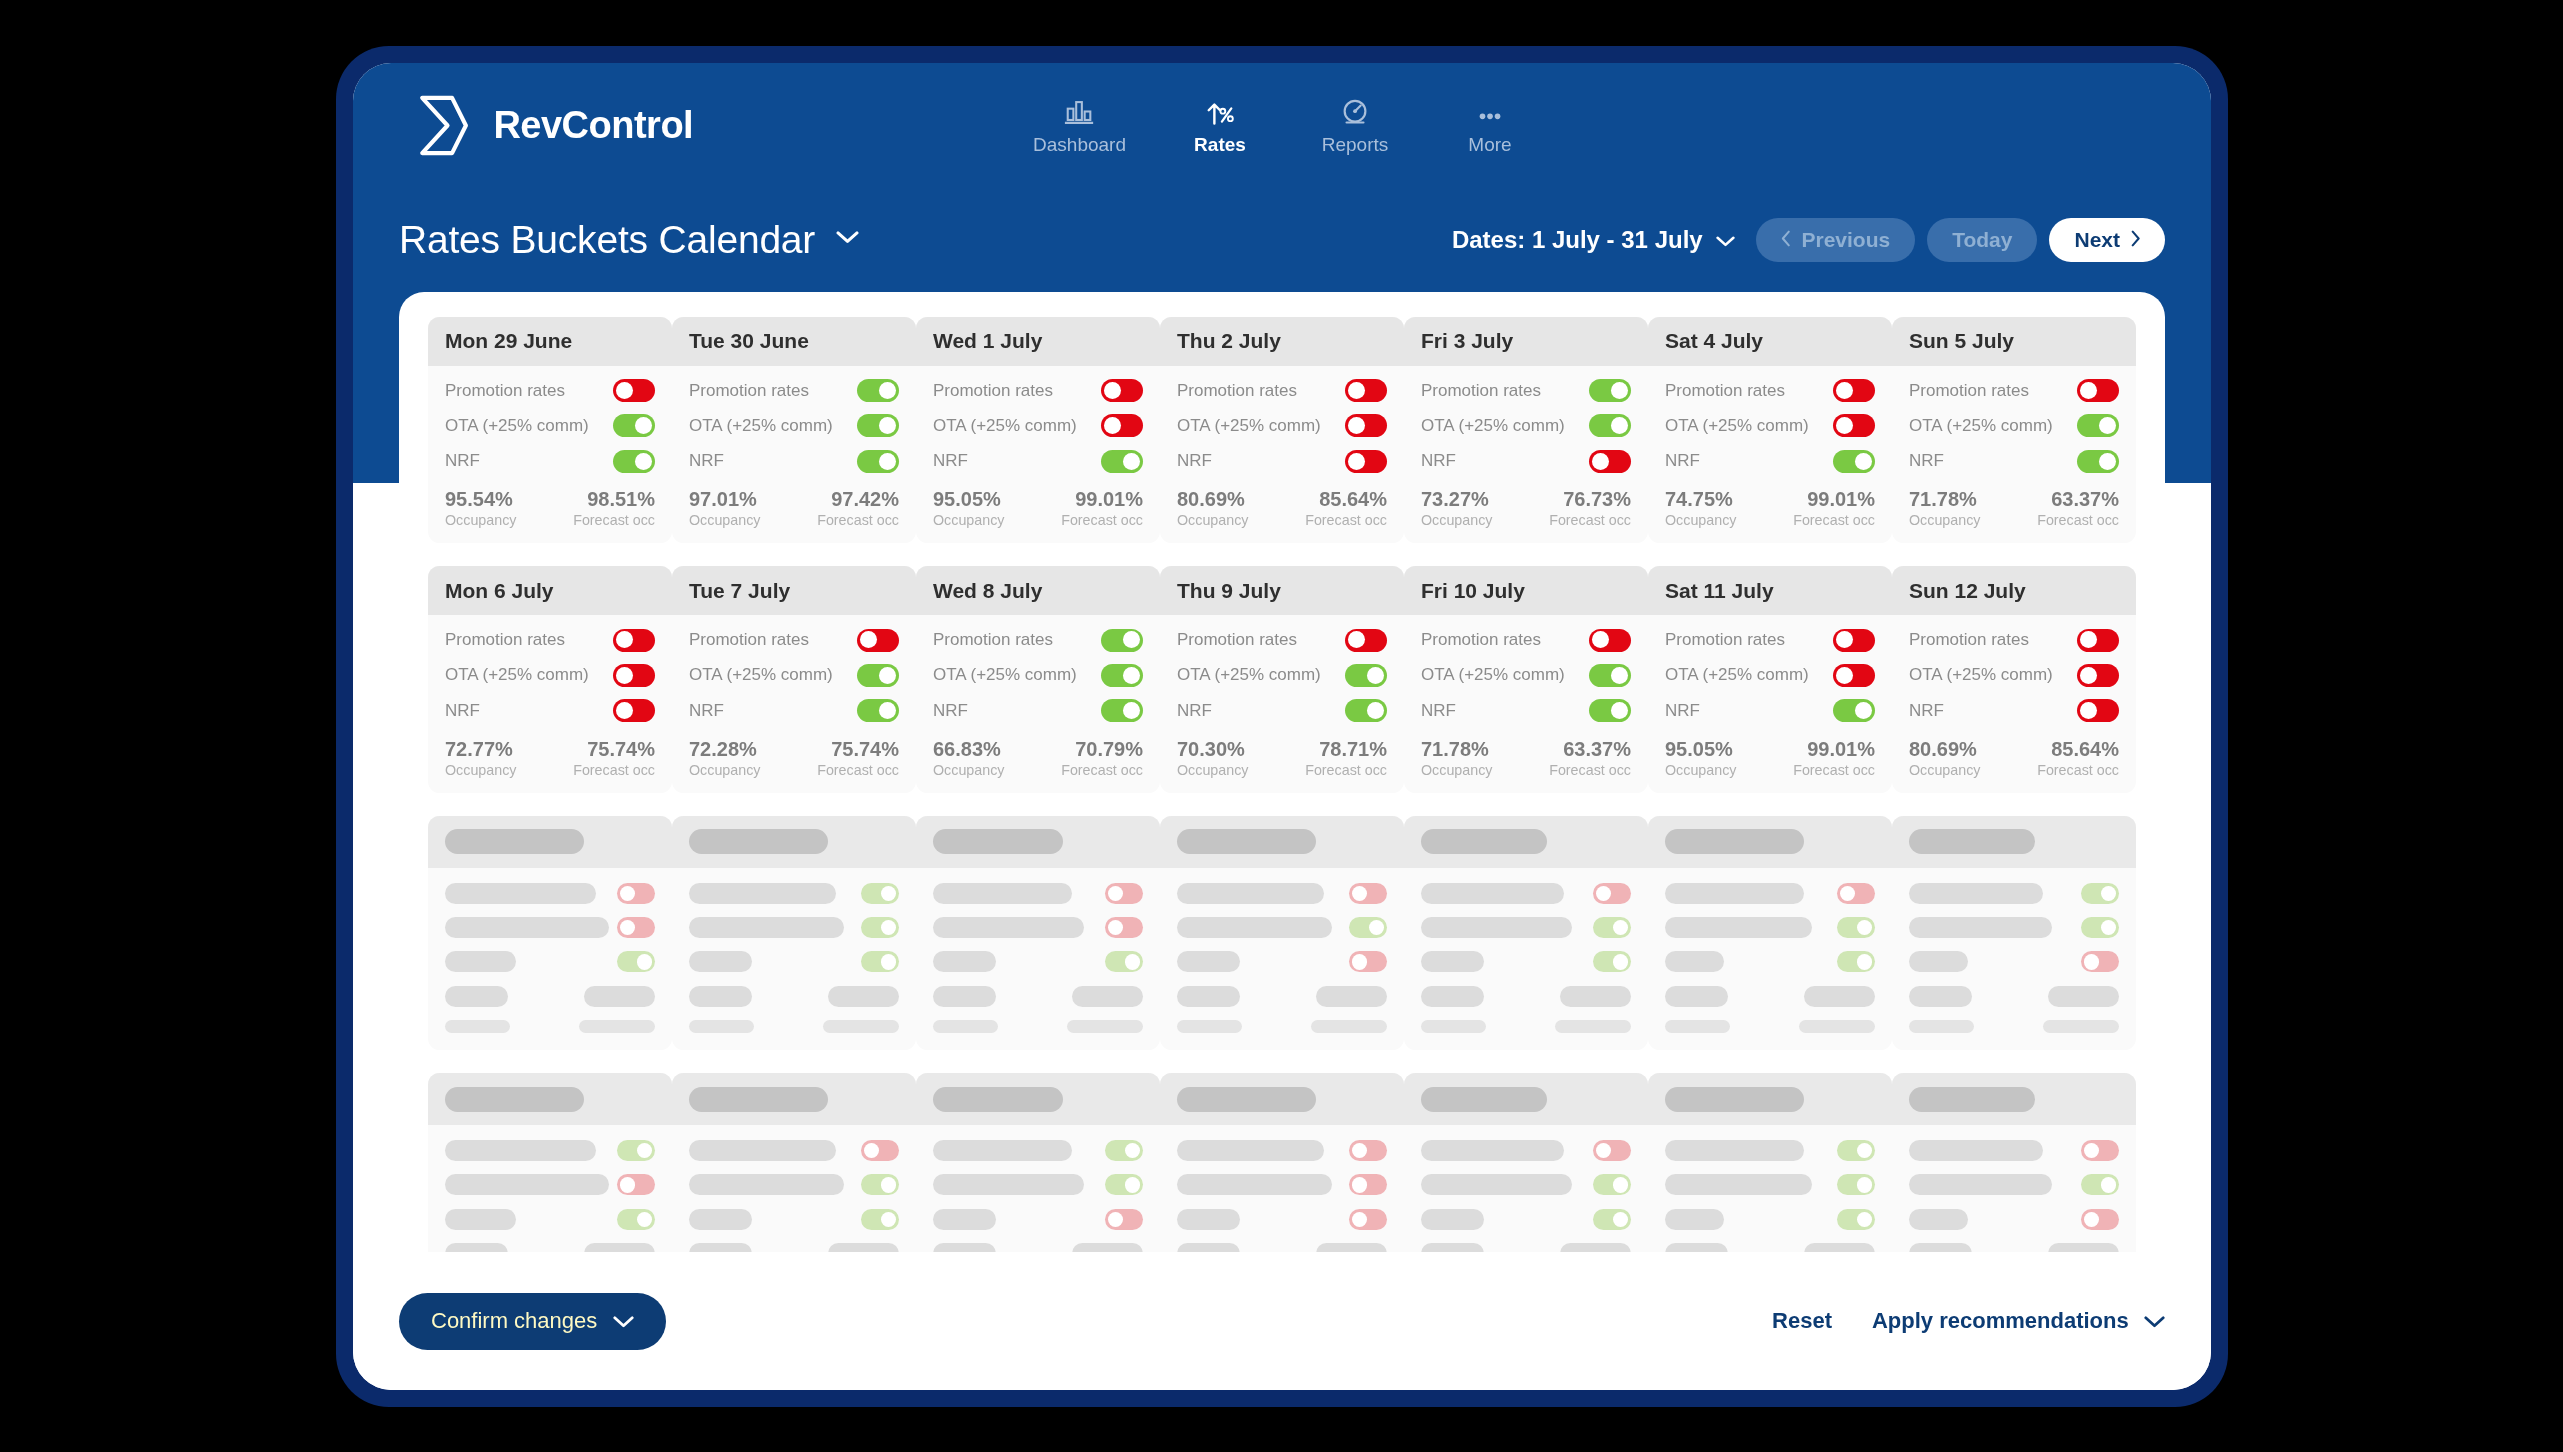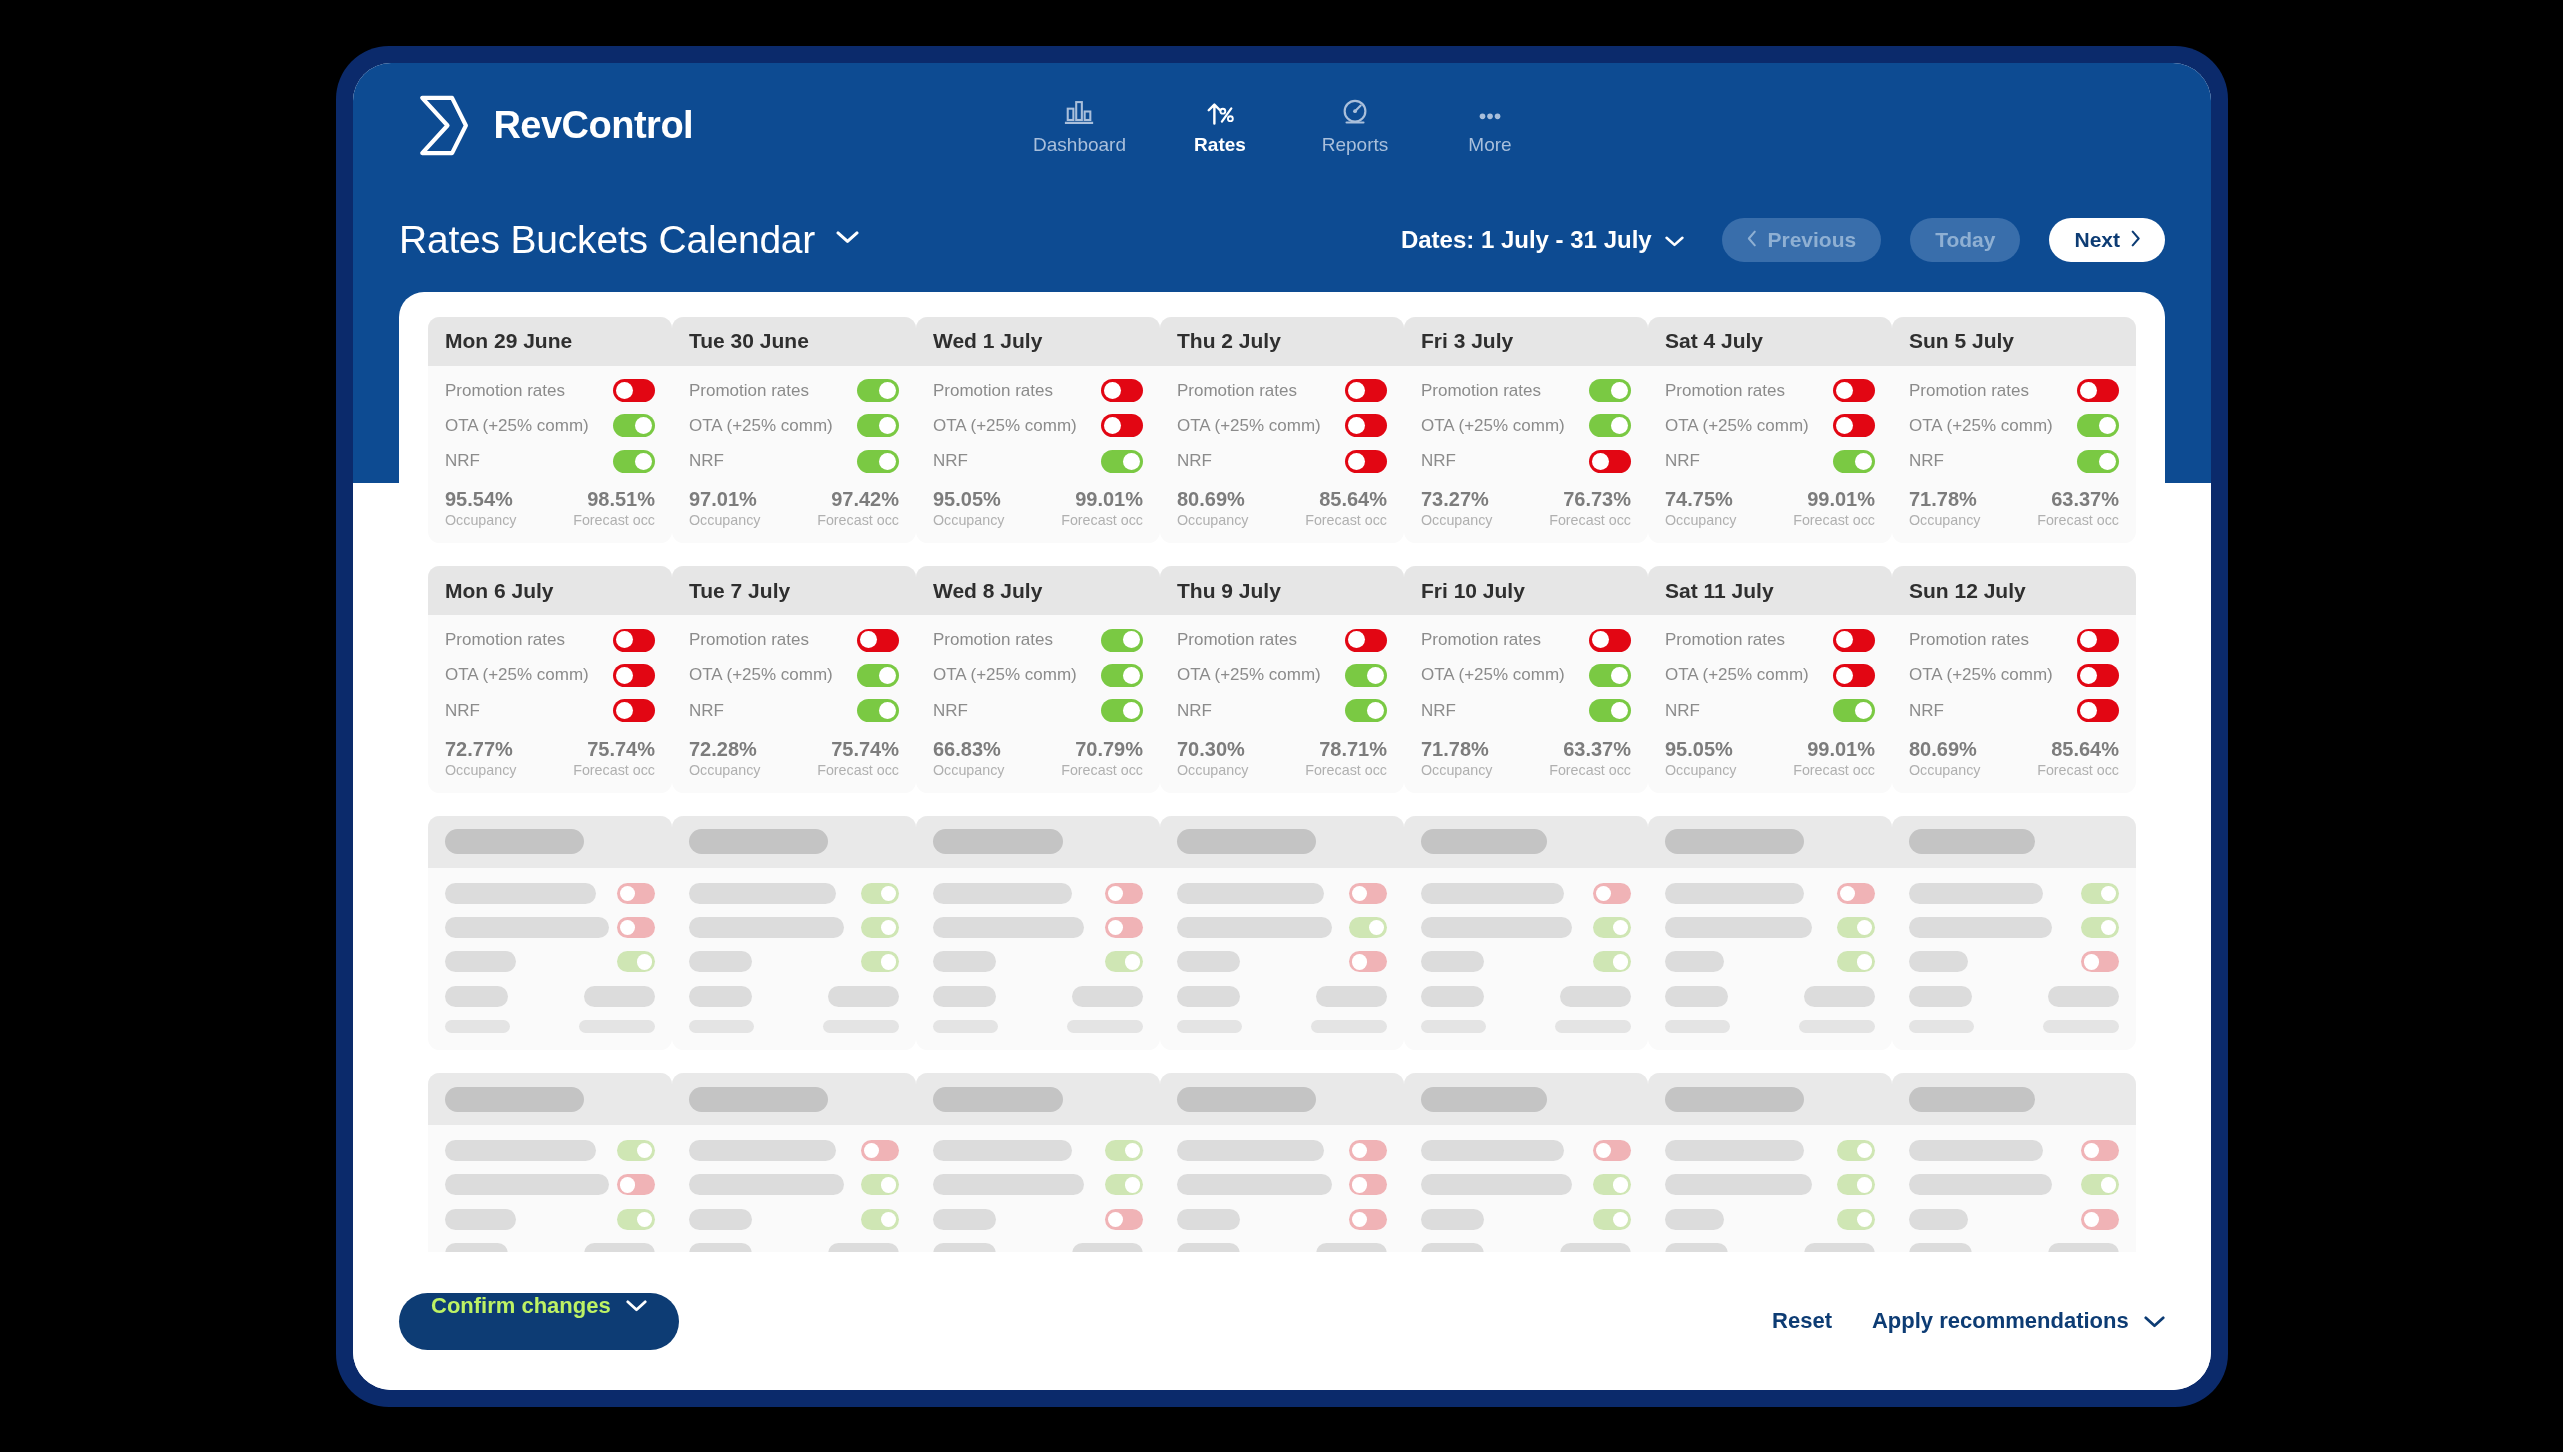--- a/index.html
+++ b/index.html
@@ -108,21 +108,21 @@
     background: #0d4b92;
     height: 105px;
     padding: 0 46px;
     display: flex;
     align-items: center;
     position: relative;
   }
   #page-title-wrap { display: flex; align-items: center; gap: 21px; cursor: pointer; }
   #page-title { color: #fff; font-size: 39px; font-weight: 400; letter-spacing: -0.2px; }
 
-  #date-controls { margin-left: auto; display: flex; align-items: center; gap: 29px; justify-content: space-between; }
+  #date-controls { margin-left: auto; display: flex; align-items: center; gap: 12px; justify-content: space-between; }
   #date-range {
     color: #ffffff;
     font-size: 24px;
     font-weight: 700;
     display: flex;
     align-items: center;
     gap: 13.3px;
     margin-right: 9.5px;
     cursor: pointer;
     white-space: nowrap;
@@ -253,30 +253,30 @@
     position: absolute;
     left: 0; right: 0; bottom: 0;
     height: 138px;
     display: flex;
     align-items: center;
     padding: 0 46px;
     background: #ffffff;
   }
   #confirm-changes {
     background: #0d3c74;
-    color: #bef264;
+    color: #fef9c3;
     border: none;
     border-radius: 30.5px;
     height: 57px;
     padding: 0 32px;
     font-size: 22px;
-    font-weight: 700;
+    font-weight: 400;
     font-family: "Liberation Sans", sans-serif;
     display: flex;
-    align-items: flex-start;
+    align-items: center;
     gap: 15.3px;
     cursor: pointer;
   }
   #footer-right {
     margin-left: auto;
     display: flex;
     align-items: center;
     gap: 40px;
   }
   .footer-link {

